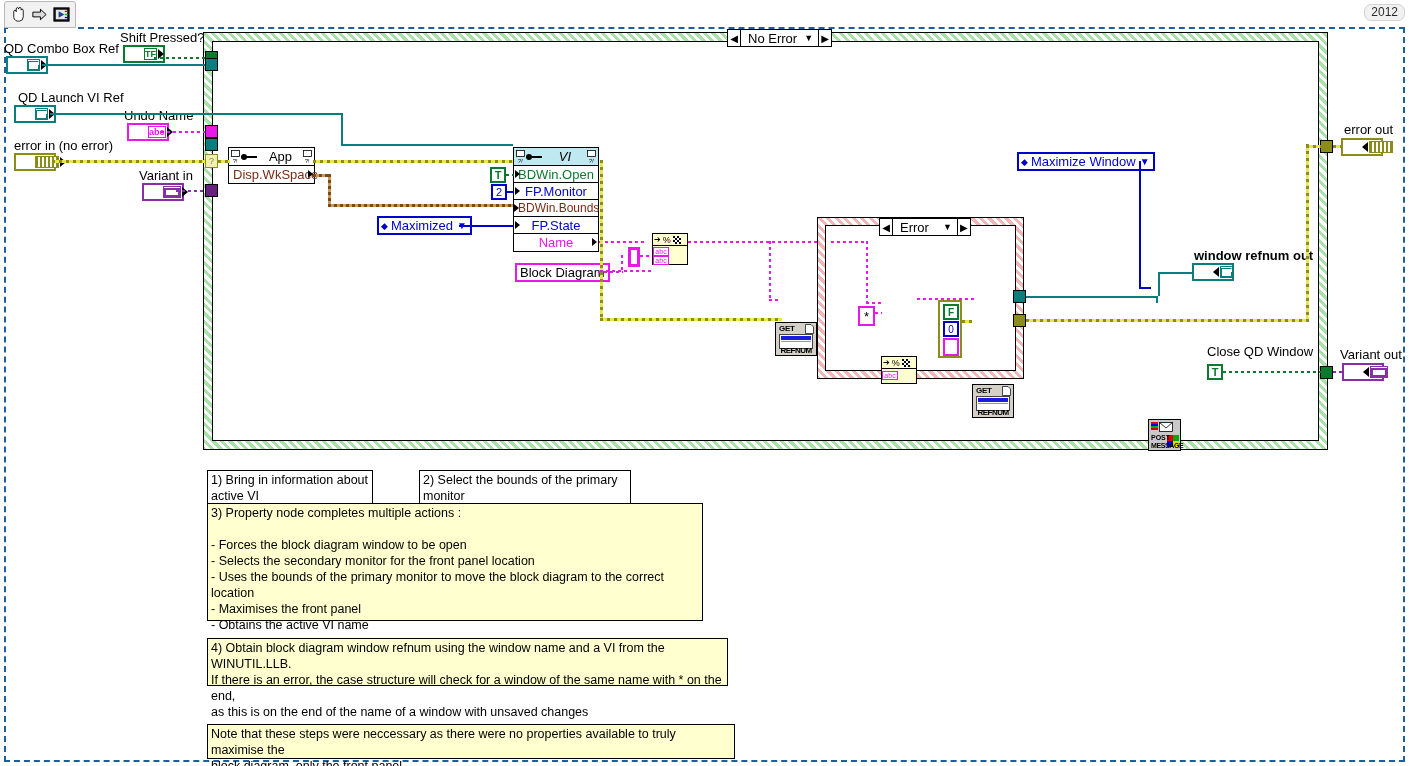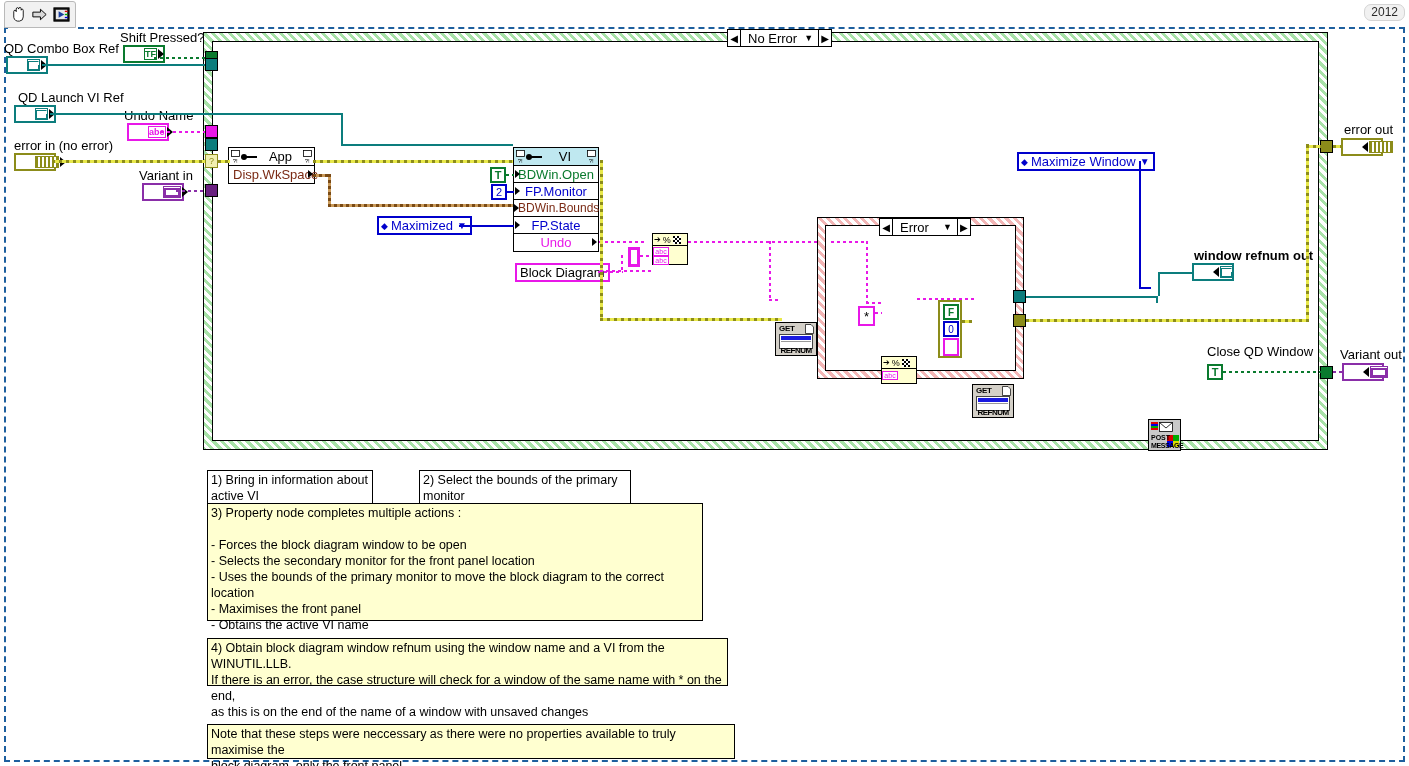--- a/index.html
+++ b/index.html
@@ -439,21 +439,21 @@
   <div class="abs" style="left:229px; top:148px; width:85px; height:18px; background:#ffffd0; z-index:-1;"></div>
 
   <div class="abs wire errwire-h" style="left:218px; top:160px; width:12px; height:3px;"></div>
   <div class="abs wire errwire-h" style="left:313px; top:160px; width:205px; height:3px;"></div>
 
   <div class="abs wire brownwire-h" style="left:313px; top:174px; width:18px; height:3px;"></div>
   <div class="abs wire brownwire-v" style="left:328px; top:174px; width:3px; height:32px;"></div>
   <div class="abs wire brownwire-h" style="left:328px; top:204px; width:187px; height:3px;"></div>
 
   <div class="abs pnode" style="left:513px; top:147px; width:86px;">
-    <div class="pnode-hdr" style="background:#bfe8f0;">
+    <div class="pnode-hdr" style="background:#bfe8f0;font-style:italic;">
       <svg width="9" height="14" viewBox="0 0 9 14">
         <rect x="0.5" y="0.5" width="8" height="6" fill="#fff" stroke="#000" stroke-width="0.8"></rect>
         <text x="4.2" y="12.5" font-size="6" text-anchor="middle" fill="#000">?!</text>
       </svg>
       <svg width="18" height="10" viewBox="0 0 18 10">
         <circle cx="4" cy="5" r="3" fill="#000"></circle>
         <rect x="6" y="4" width="11" height="2" fill="#000"></rect>
       </svg>
       <span class="ttl">VI</span>
       <svg width="9" height="14" viewBox="0 0 9 14">
@@ -475,21 +475,21 @@
       <span style="position:absolute; left:0px; top:4px; width:0;height:0;
                    border-top:4px solid transparent;border-bottom:4px solid transparent;border-left:5px solid #000;"></span>
       <span>BDWin.Bounds</span>
     </div>
     <div class="pnode-row" style="color:#0000cc; position:relative;">
       <span style="position:absolute; left:1px; top:4px; width:0;height:0;
                    border-top:4px solid transparent;border-bottom:4px solid transparent;border-left:5px solid #000;"></span>
       <span>FP.State</span>
     </div>
     <div class="pnode-row" style="color:#e818e8; position:relative;">
-      <span>Undo</span>
+      <span>Name</span>
       <span style="position:absolute; right:1px; top:4px; width:0;height:0;
                    border-top:4px solid transparent;border-bottom:4px solid transparent;border-left:5px solid #000;"></span>
     </div>
   </div>
 
   <div class="abs boolconst" style="left:490px; top:167px;">T</div>
   <div class="abs wire boolwire-h" style="left:506px; top:174px; width:8px; height:2px;"></div>
 
   <div class="abs numconst" style="left:491px; top:184px;">2</div>
   <div class="abs wire w-blue" style="left:507px; top:191px; width:7px; height:2px;"></div>

